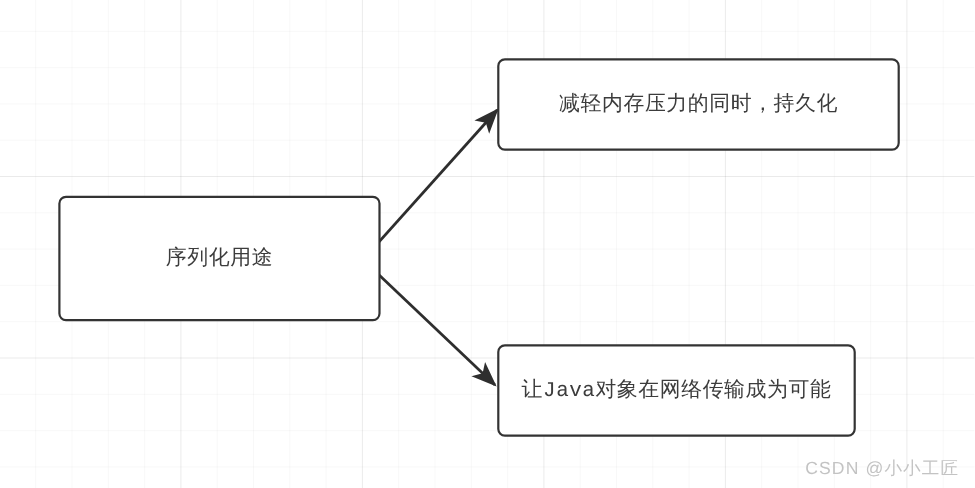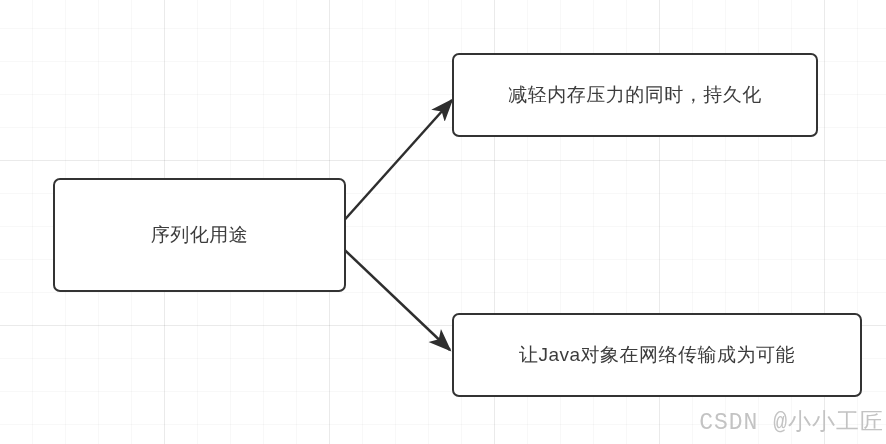--- a/index.html
+++ b/index.html
@@ -47,53 +47,53 @@
     align-items: center;
     justify-content: center;
   }
 
   .node-label {
     color: #3c3c3c;
     font-size: 19px;
     line-height: 1.2;
     letter-spacing: 0.5px;
     white-space: nowrap;
-    font-family: Liberation Sans, sans-serif;
+    font-family: Liberation Mono, monospace;
   }
 
   #node-source {
     left: 53px;
     top: 178px;
     width: 293px;
     height: 114px;
   }
 
   #node-target-1 {
     left: 452px;
     top: 53px;
     width: 366px;
     height: 84px;
   }
 
   #node-target-2 {
     left: 452px;
     top: 313px;
-    width: 410px;
+    width: 326px;
     height: 84px;
   }
 
   #watermark {
     position: absolute;
-    right: 2px;
+    right: 14px;
     bottom: 7px;
     color: #c3c3c3;
-    font-size: 23px;
+    font-size: 16px;
     letter-spacing: 1px;
     white-space: nowrap;
-    font-family: Liberation Mono, monospace;
+    font-family: Liberation Sans, sans-serif;
   }
 </style>
 </head>
 <body>
 
 <div id="canvas">
 
   <svg class="edge-layer" width="886" height="444" viewBox="0 0 886 444">
     <defs>
       <marker id="arrowhead" markerWidth="10" markerHeight="10" refX="8.4" refY="4" orient="auto" markerUnits="strokeWidth">

